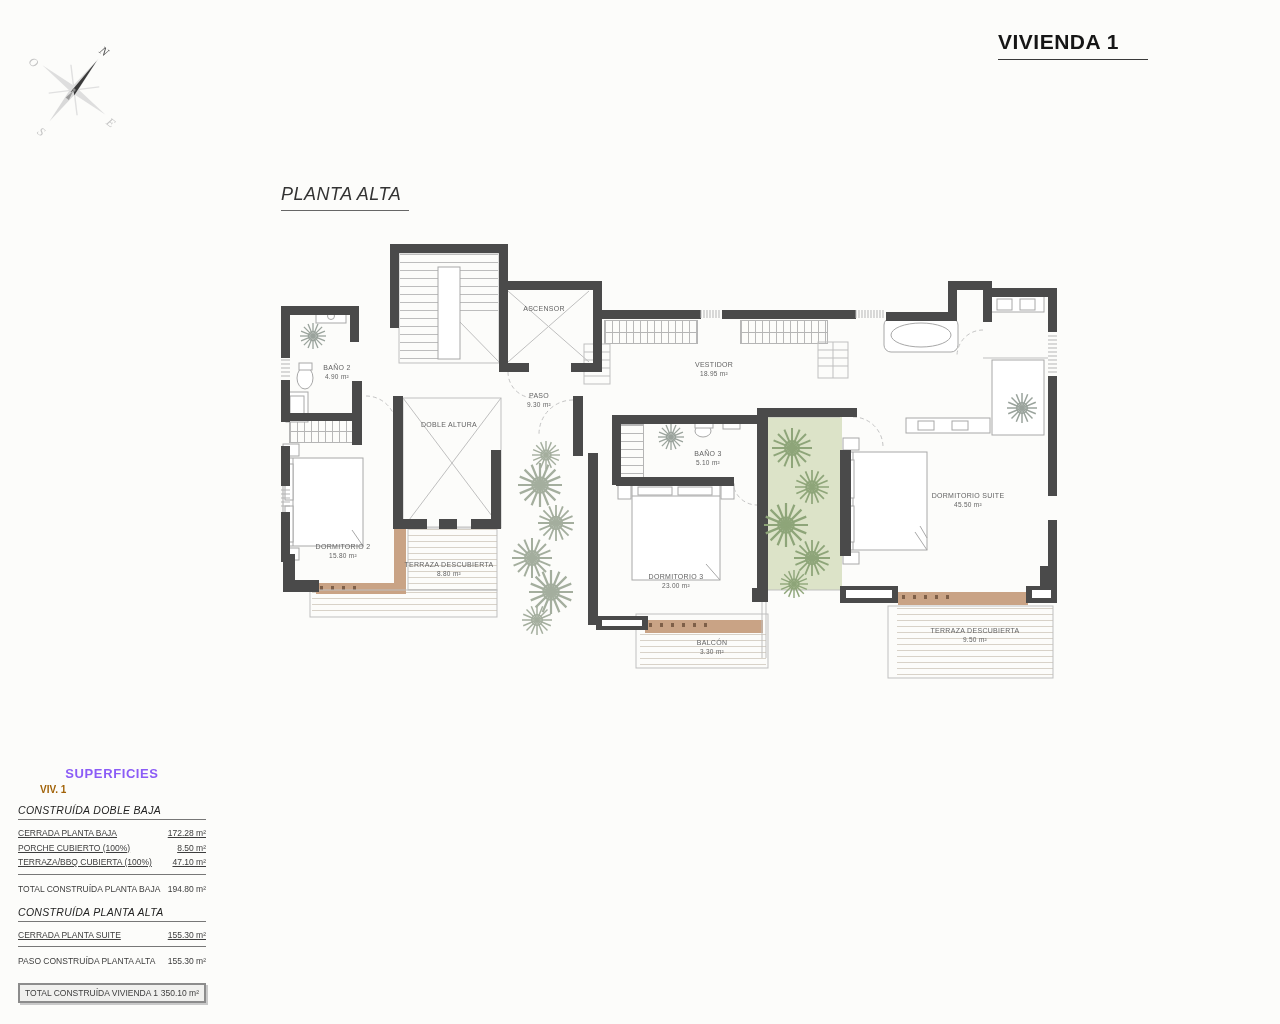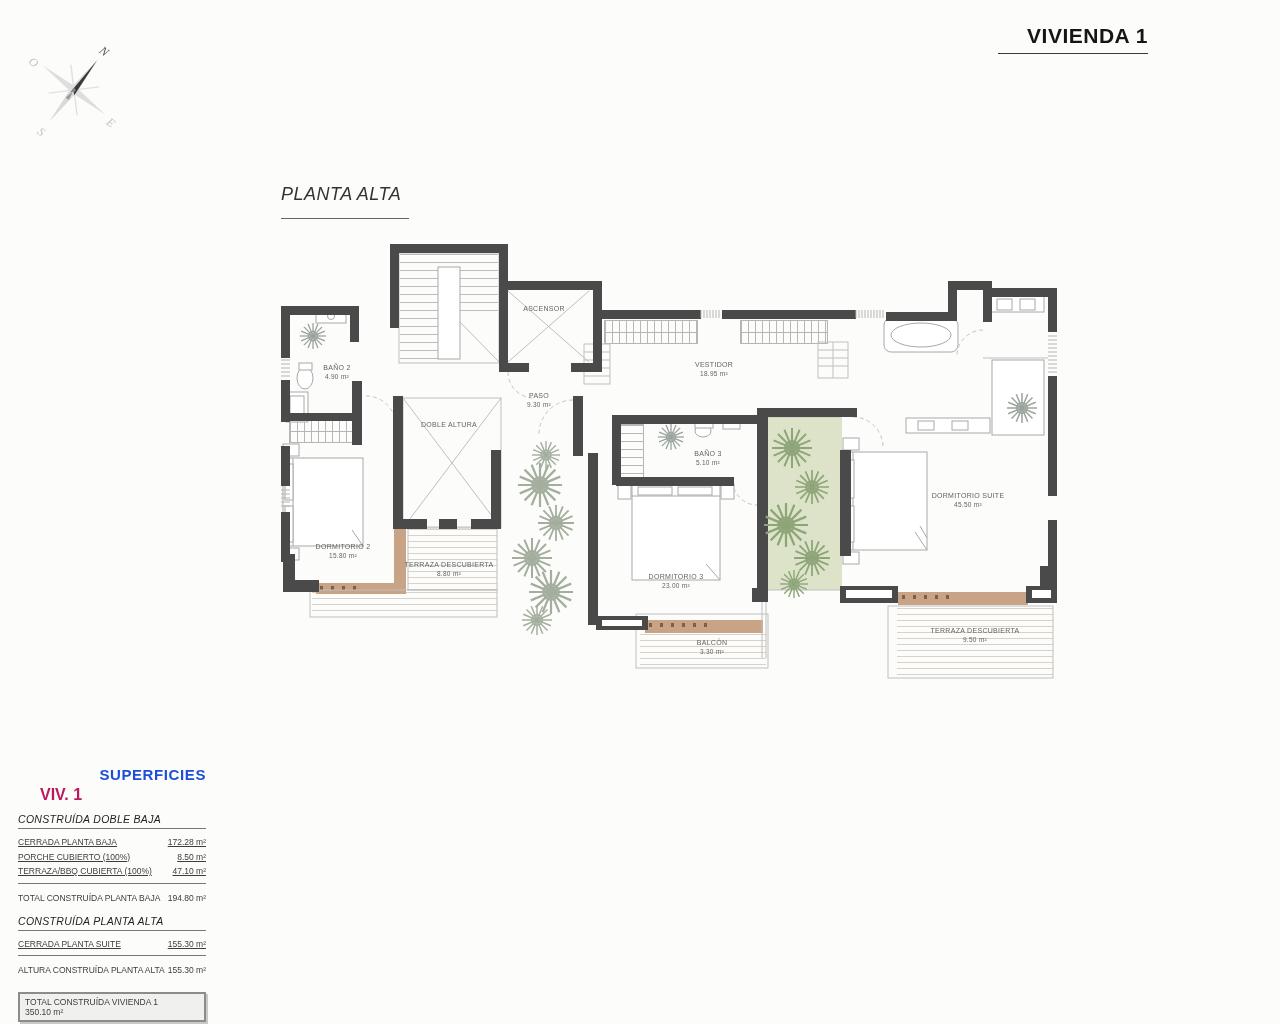--- a/index.html
+++ b/index.html
@@ -1,22 +1,22 @@
 <!DOCTYPE html>
 <html><head>
 <meta charset="utf-8">
 <style>
   html,body{margin:0;padding:0;background:#e8e8e8;}
   .sheet{position:relative;width:1280px;height:1024px;background:#fcfcfa;overflow:hidden;
          font-family:"Liberation Sans",sans-serif;}
   
-  .title{position:absolute;left:998px;top:24px;width:150px;font-size:21px;font-weight:bold;
-         letter-spacing:.5px;color:#161616;border-bottom:1.5px solid #3a3a3a;padding-bottom:5px;text-align:right;}
+  .title{position:absolute;left:998px;top:30px;width:150px;font-size:21px;font-weight:bold;
+         letter-spacing:.5px;color:#161616;border-bottom:1.5px solid #3a3a3a;padding-bottom:5px;}
   .plan-label{position:absolute;left:281px;top:184px;font-size:18px;font-style:italic;
-         color:#333;border-bottom:1px solid #666;padding-bottom:13px;padding-right:8px;letter-spacing:.5px;}
+         color:#333;border-bottom:1px solid #666;padding-bottom:5px;padding-right:8px;letter-spacing:.5px;}
   
   .abs{position:absolute;}
   .deck{background:repeating-linear-gradient(to bottom,#d8d2c8 0,#d8d2c8 1px,transparent 1px,transparent 6px);}
   .tan{background:#c9a385;}
   .tan .dots{position:absolute;left:4px;top:3px;height:4px;
      background:repeating-linear-gradient(to right,#7e5f48 0,#7e5f48 3px,transparent 3px,transparent 11px);}
   .green{background:#dce3c8;}
   .hatchv{background:repeating-linear-gradient(to right,#b8b8b8 0,#b8b8b8 1px,transparent 1px,transparent 7px);
           border:1px solid #b5b5b5;box-sizing:border-box;}
   .hatchv:after{content:"";position:absolute;left:0;right:0;top:50%;border-top:1px solid #b5b5b5;}
@@ -24,29 +24,29 @@
           border:1px solid #b5b5b5;box-sizing:border-box;}
   .treads{background:repeating-linear-gradient(to bottom,#bdbdbd 0,#bdbdbd 1px,transparent 1px,transparent 8px);}
   
   .rlabel{position:absolute;transform:translate(-50%,-50%);text-align:center;font-size:7px;
           line-height:9px;color:#636363;letter-spacing:.3px;white-space:nowrap;}
   .rlabel .area{display:block;font-size:6.5px;}
   
   .plansvg{position:absolute;left:0;top:0;}
   
   .summary{position:absolute;left:18px;top:766px;width:188px;font-size:8.5px;color:#3d3d3d;}
-  .s-head{font-weight:bold;font-size:15px;text-align:right;letter-spacing:.6px;color:#1d4ed8;}
-  .s-sub{font-weight:bold;font-size:16px;margin:3px 0 4px 22px;color:#be185d;}
+  .s-head{font-weight:bold;font-size:13px;text-align:center;letter-spacing:.6px;color:#8b5cf6;}
+  .s-sub{font-weight:bold;font-size:10px;margin:3px 0 4px 22px;color:#a16207;}
   .s-sect{font-style:italic;font-size:10.5px;border-bottom:1px solid #777;padding-bottom:3px;
           margin:9px 0 6px;color:#222;letter-spacing:.3px;}
   .s-row{display:flex;justify-content:space-between;line-height:14.5px;text-decoration:underline;}
   .s-rule{border-top:1px solid #777;margin:4px 0 3px;}
   .s-total{display:flex;justify-content:space-between;line-height:15px;margin-top:7px;}
   .s-grand{display:flex;justify-content:space-between;border:2px solid #8c8c8c;background:#f0f0ee;
-           box-shadow:2px 2px 0 #c9c9c9;padding:3px 5px;margin-top:14px;flex-direction:column;}
+           box-shadow:2px 2px 0 #c9c9c9;padding:3px 5px;margin-top:14px;}
 </style>
 </head>
 <body>
 
 <div class="sheet">
 
   <svg class="abs" style="left:22px;top:28px" width="120" height="130" viewBox="0 0 120 130">
     <g transform="translate(52,62) rotate(38)">
       <polygon points="0,-40 3.5,0 0,40 -3.5,0" fill="#d9d9d9"></polygon>
       <polygon points="-40,0 0,3.5 40,0 0,-3.5" fill="#dedede"></polygon>
@@ -317,21 +317,21 @@
       <span>194.80 m²</span>
       </div>
 
     <div class="s-sect">CONSTRUÍDA PLANTA ALTA</div>
     <div class="s-row">
       <span>CERRADA PLANTA SUITE</span>
       <span>155.30 m²</span>
       </div>
     <div class="s-rule"></div>
     <div class="s-total">
-      <span>ALTURA CONSTRUÍDA PLANTA ALTA</span>
+      <span>PASO CONSTRUÍDA PLANTA ALTA</span>
       <span>155.30 m²</span>
       </div>
 
     <div class="s-grand">
       <span>TOTAL CONSTRUÍDA VIVIENDA 1</span>
       <span>350.10 m²</span>
       </div>
   </div>
 
 </div>

